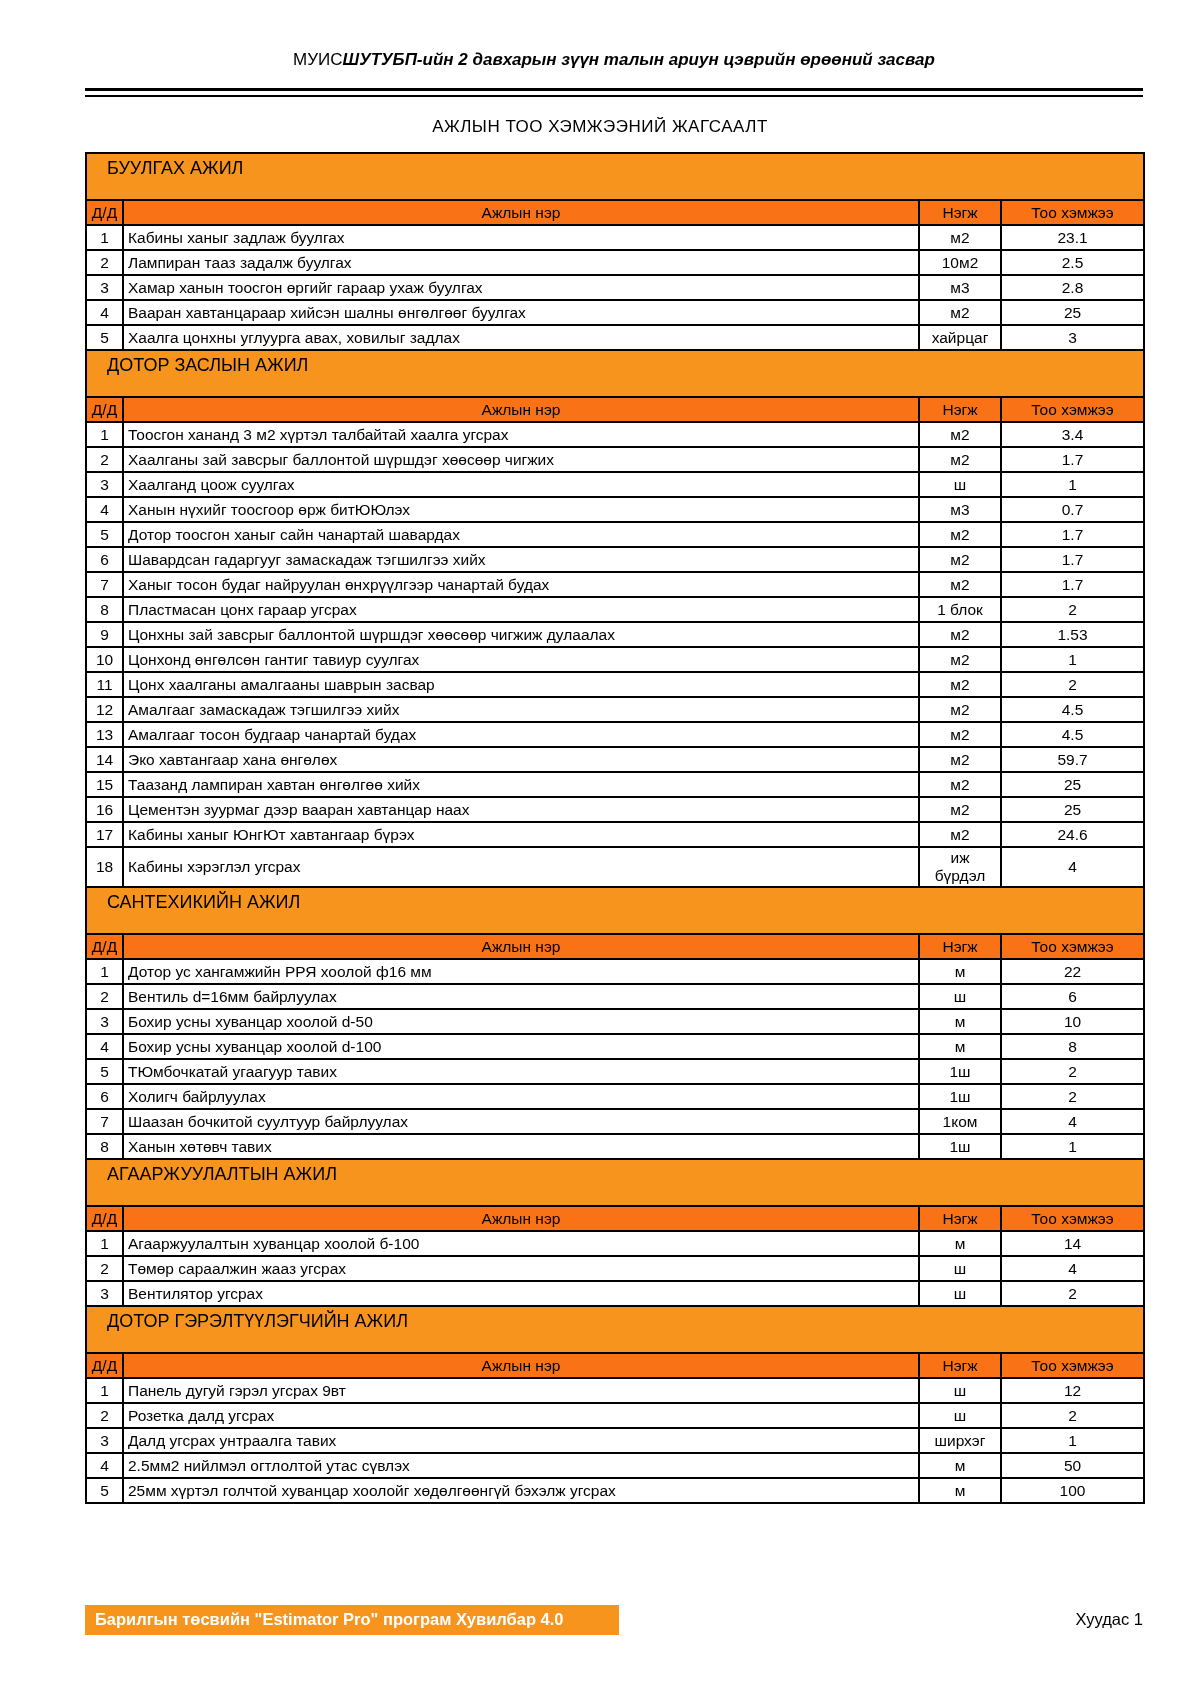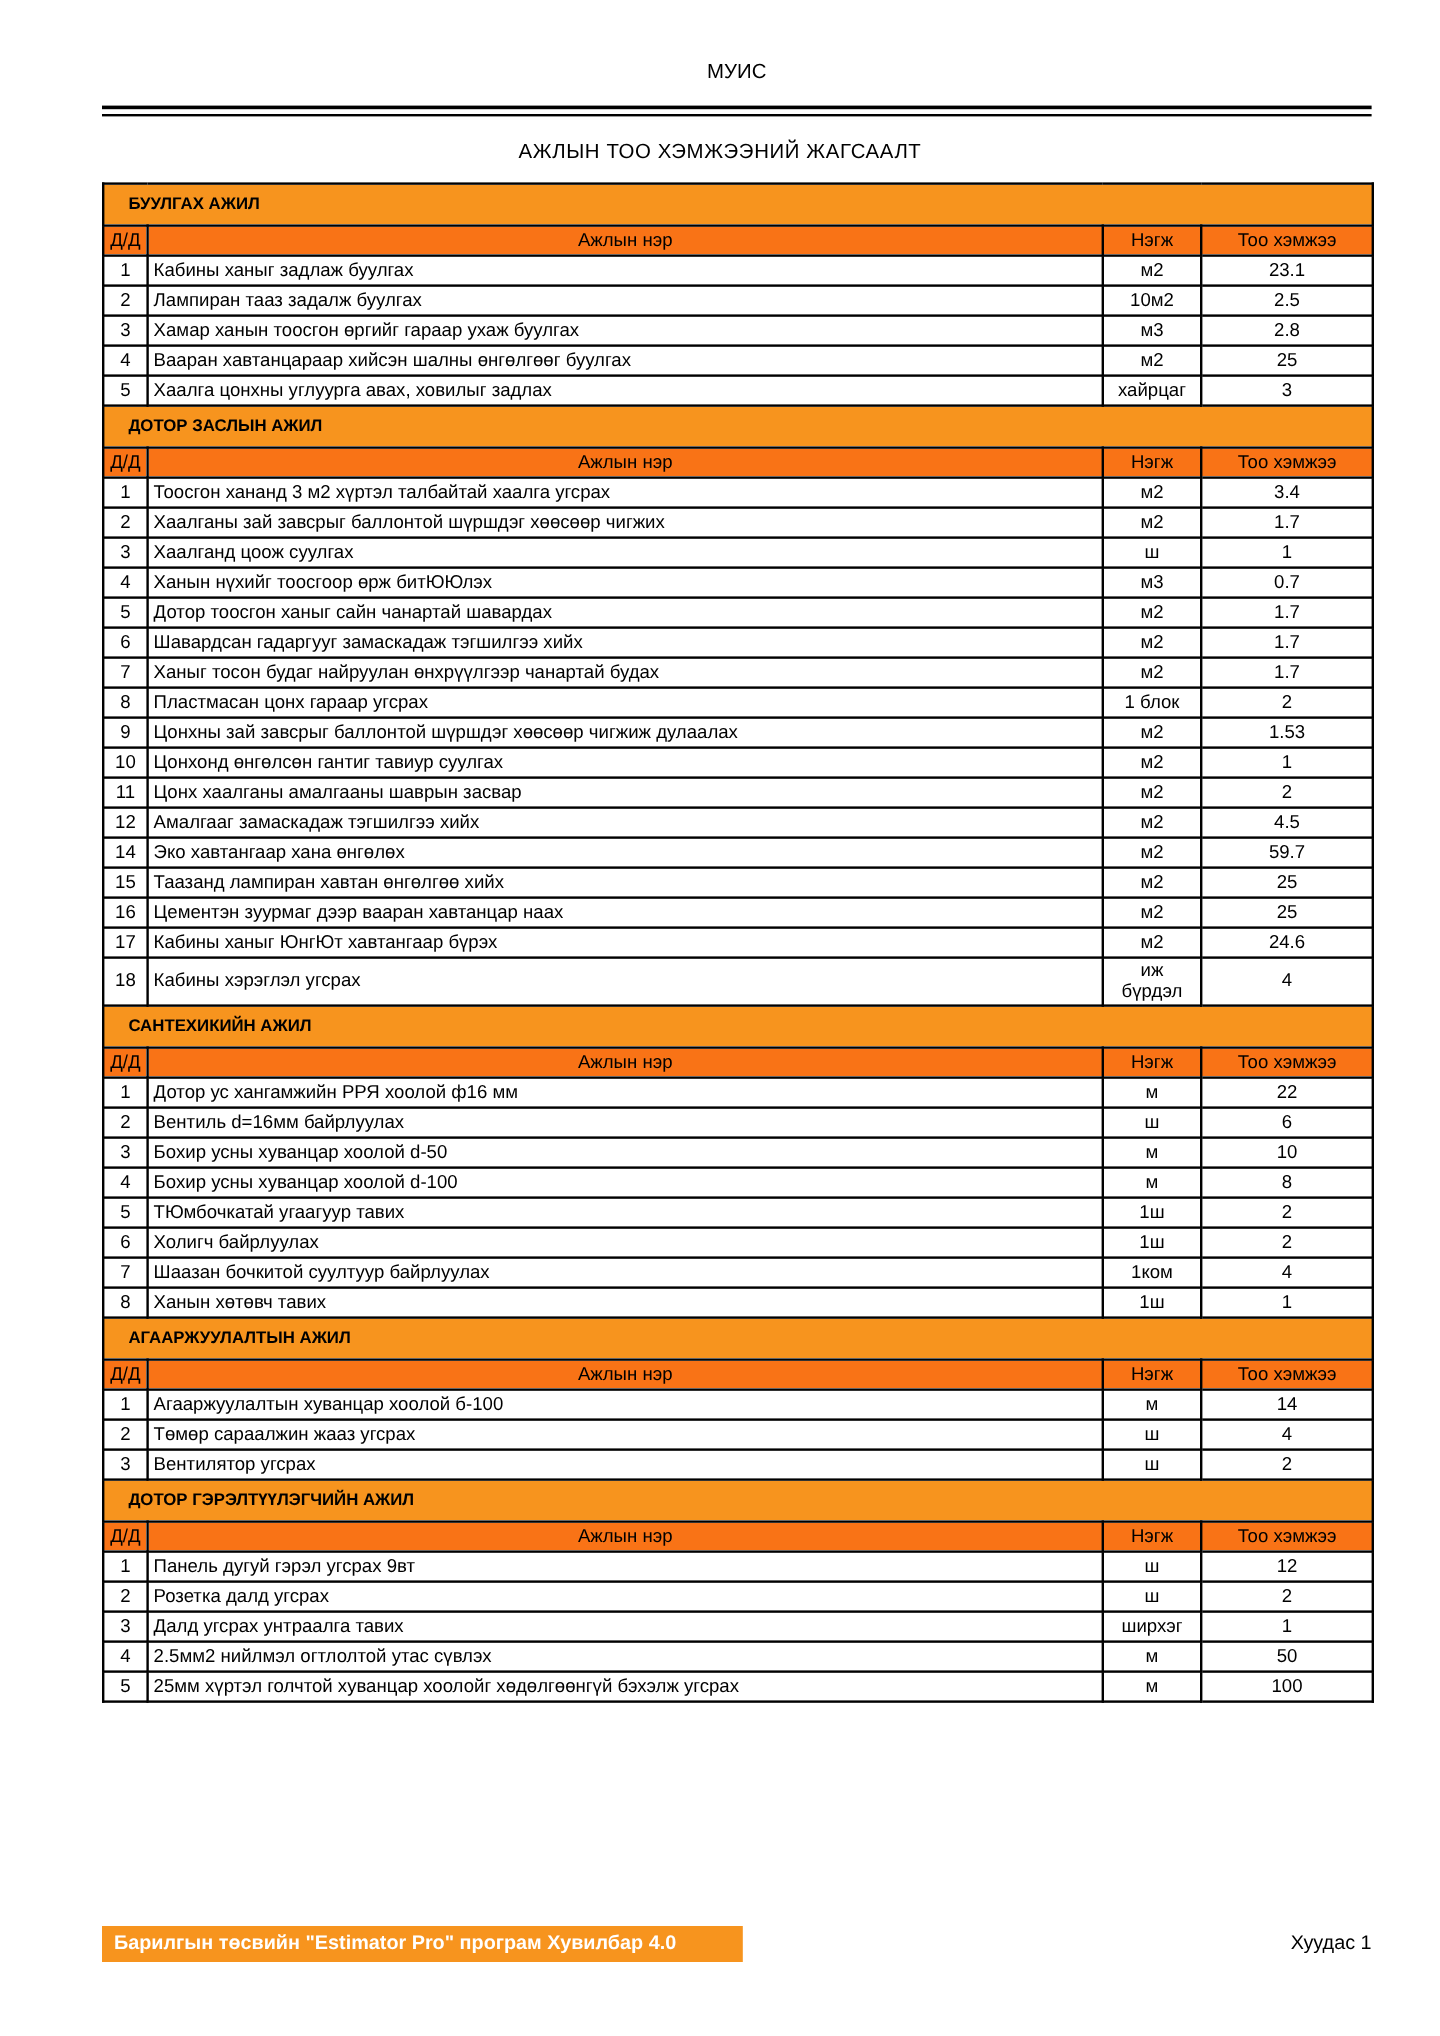--- a/index.html
+++ b/index.html
@@ -45,23 +45,23 @@
     table-layout: fixed;
   }
   table.work-table td {
     border: 2px solid #000;
     font-size: 15.5px;
     padding: 1px 4px;
     overflow: hidden;
   }
   tr.section-row td {
     background: var(--accent);
-    font-weight: bold;
-    font-size: 14px;
-    padding: 4px 4px 8px 20px;
+    font-weight: normal;
+    font-size: 18px;
+    padding: 4px 4px 20px 20px;
     height: 21px;
     vertical-align: middle;
   }
   tr.head-row td {
     background: #f97316;
     text-align: center;
     height: 21px;
     vertical-align: middle;
   }
   tr.data-row td { height: 21px; vertical-align: middle; }
@@ -85,20 +85,21 @@
     font-size: 16.5px;
   }
 </style>
 </head>
 <body>
 
 <div class="page" style="--accent: #F7941E;">
 
   <div class="doc-header">
     <span class="hdr-left">МУИС</span>
+    <span class="hdr-right">ШУТУБП-ийн 2 давхарын зүүн талын ариун цэврийн өрөөний засвар</span>
   </div>
 
   <div class="double-rule"></div>
 
   <div class="doc-title">АЖЛЫН ТОО ХЭМЖЭЭНИЙ ЖАГСААЛТ</div>
 
   <table class="work-table">
     <colgroup>
       <col style="width:37px">
       <col style="width:796px">
@@ -220,20 +221,26 @@
           <td class="c-unit">м2</td>
           <td class="c-qty">2</td>
         </tr>
         <tr class="data-row">
           <td class="c-num">12</td>
           <td class="c-name">Амалгааг замаскадаж тэгшилгээ хийх</td>
           <td class="c-unit">м2</td>
           <td class="c-qty">4.5</td>
         </tr>
         <tr class="data-row">
+          <td class="c-num">13</td>
+          <td class="c-name">Амалгааг тосон будгаар чанартай будах</td>
+          <td class="c-unit">м2</td>
+          <td class="c-qty">4.5</td>
+        </tr>
+        <tr class="data-row">
           <td class="c-num">14</td>
           <td class="c-name">Эко хавтангаар хана өнгөлөх</td>
           <td class="c-unit">м2</td>
           <td class="c-qty">59.7</td>
         </tr>
         <tr class="data-row">
           <td class="c-num">15</td>
           <td class="c-name">Таазанд лампиран хавтан өнгөлгөө хийх</td>
           <td class="c-unit">м2</td>
           <td class="c-qty">25</td>

